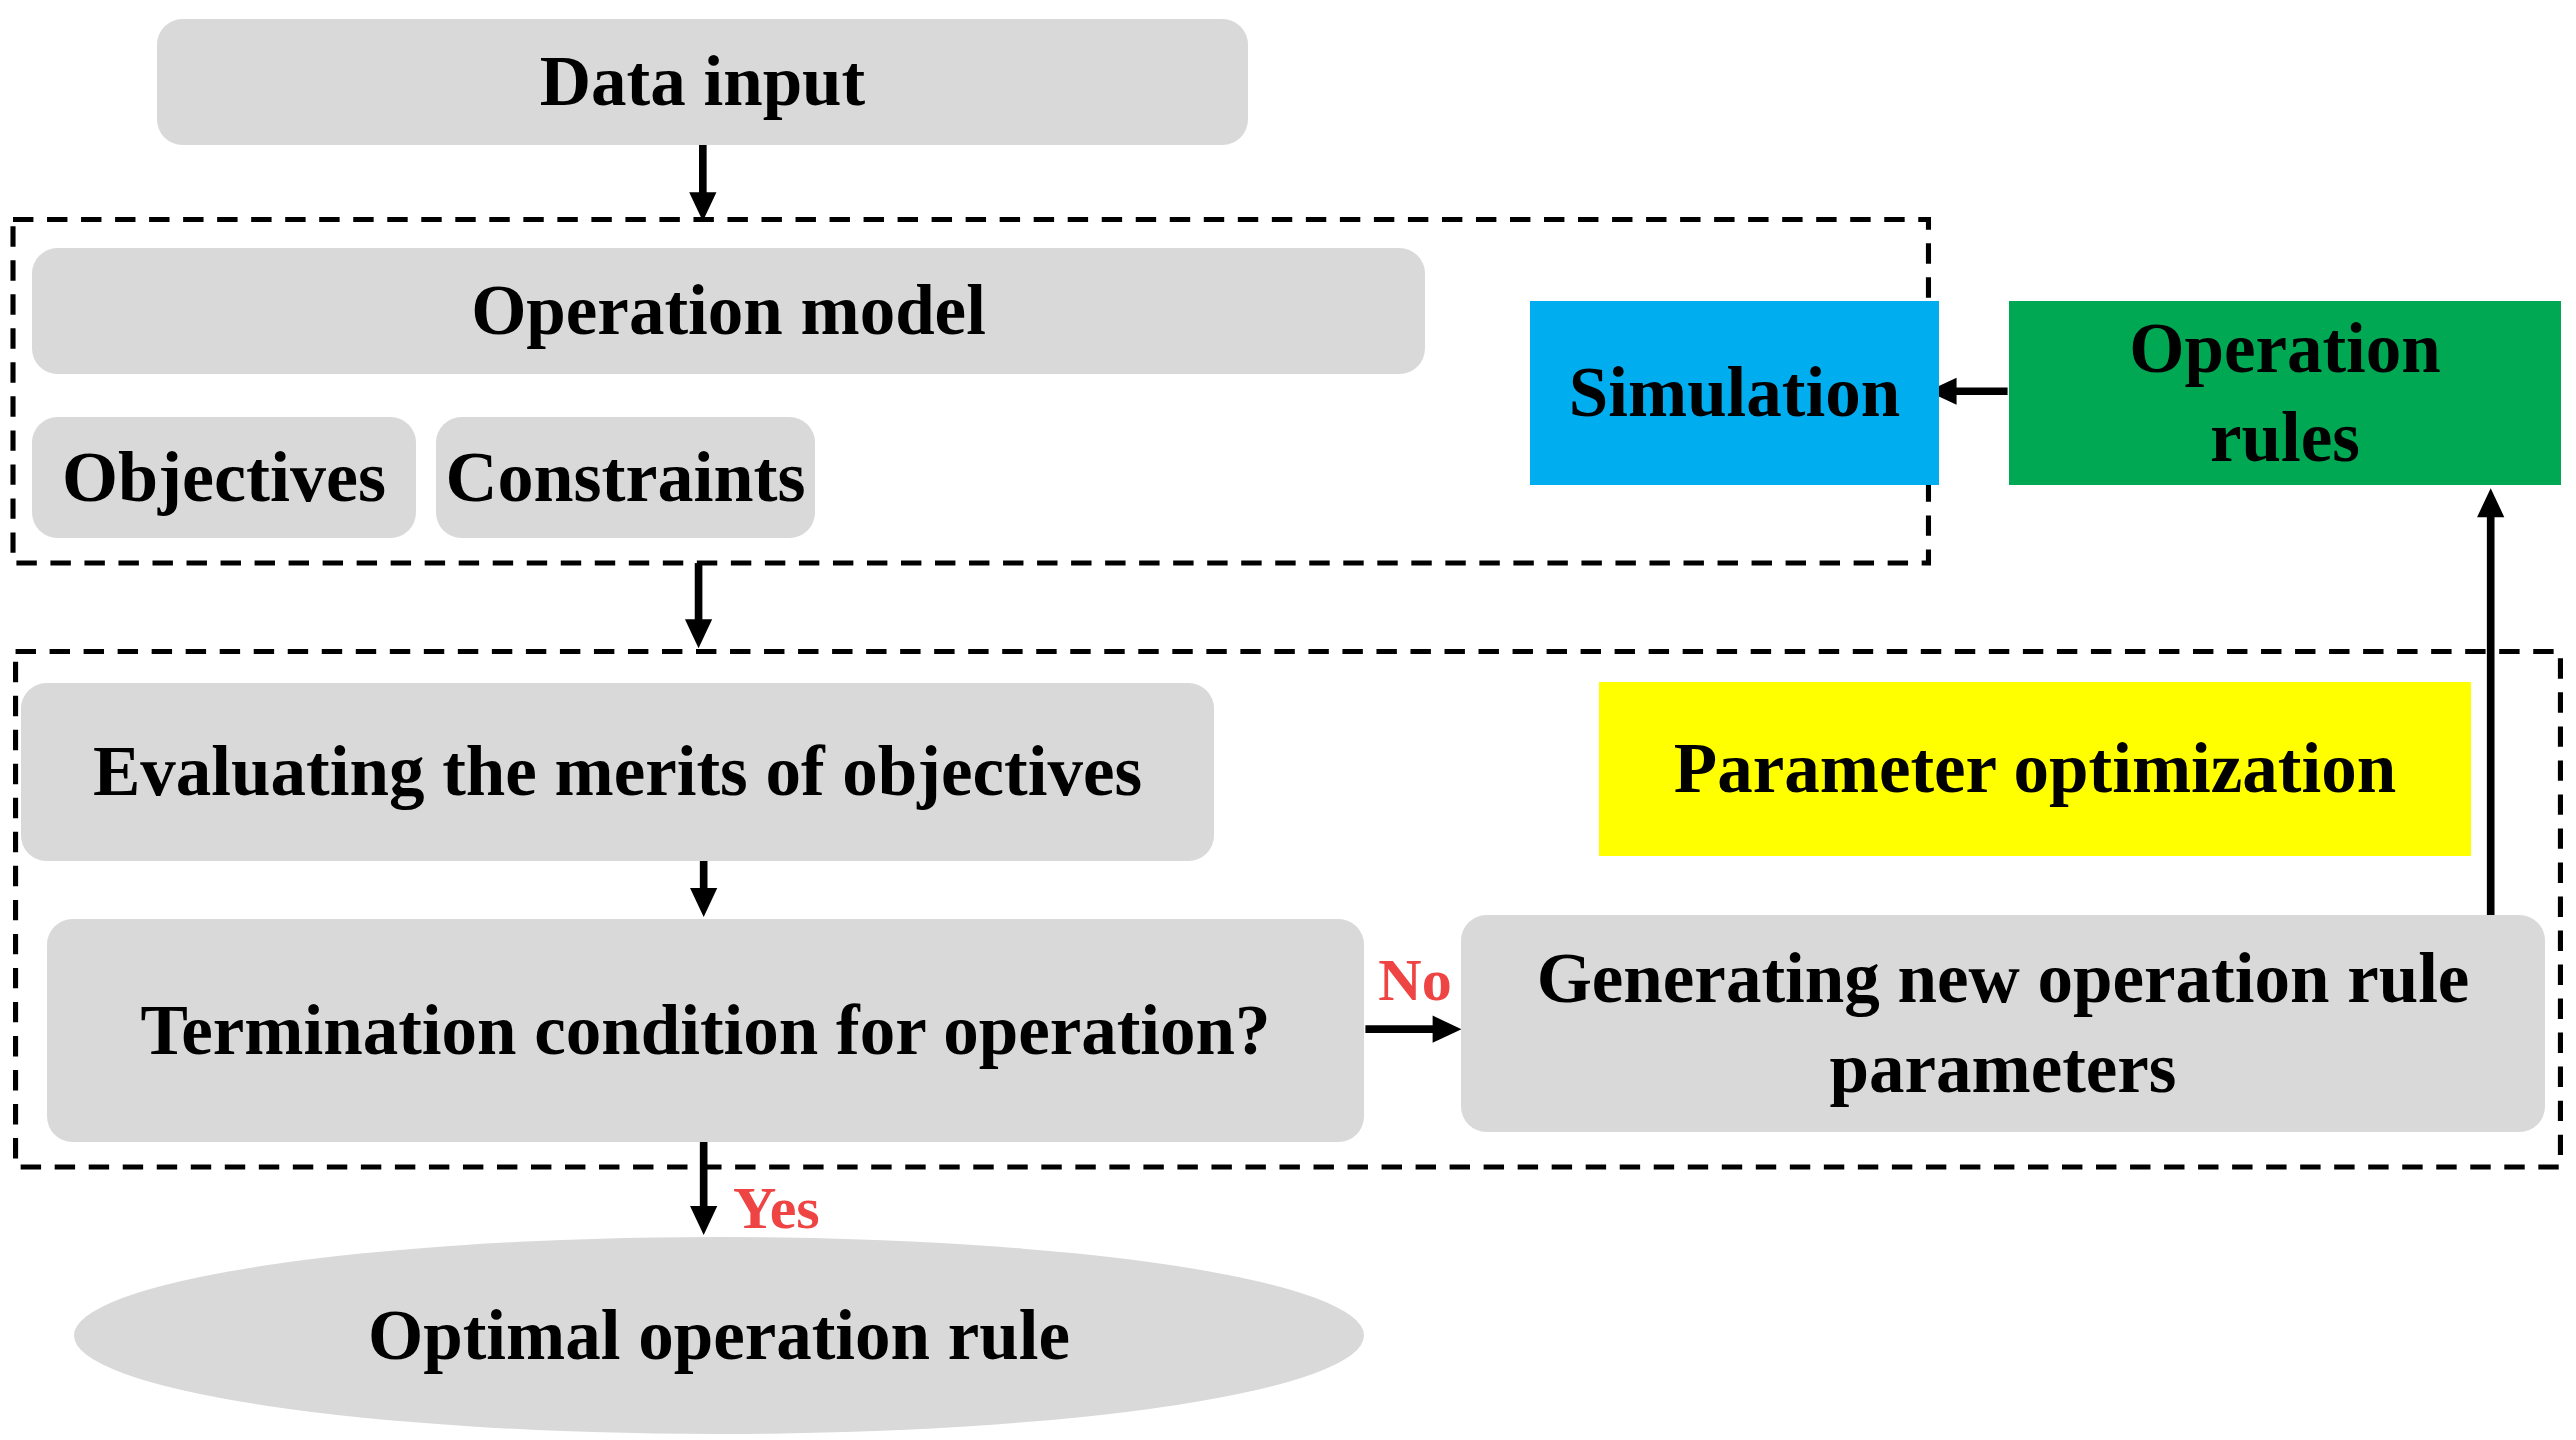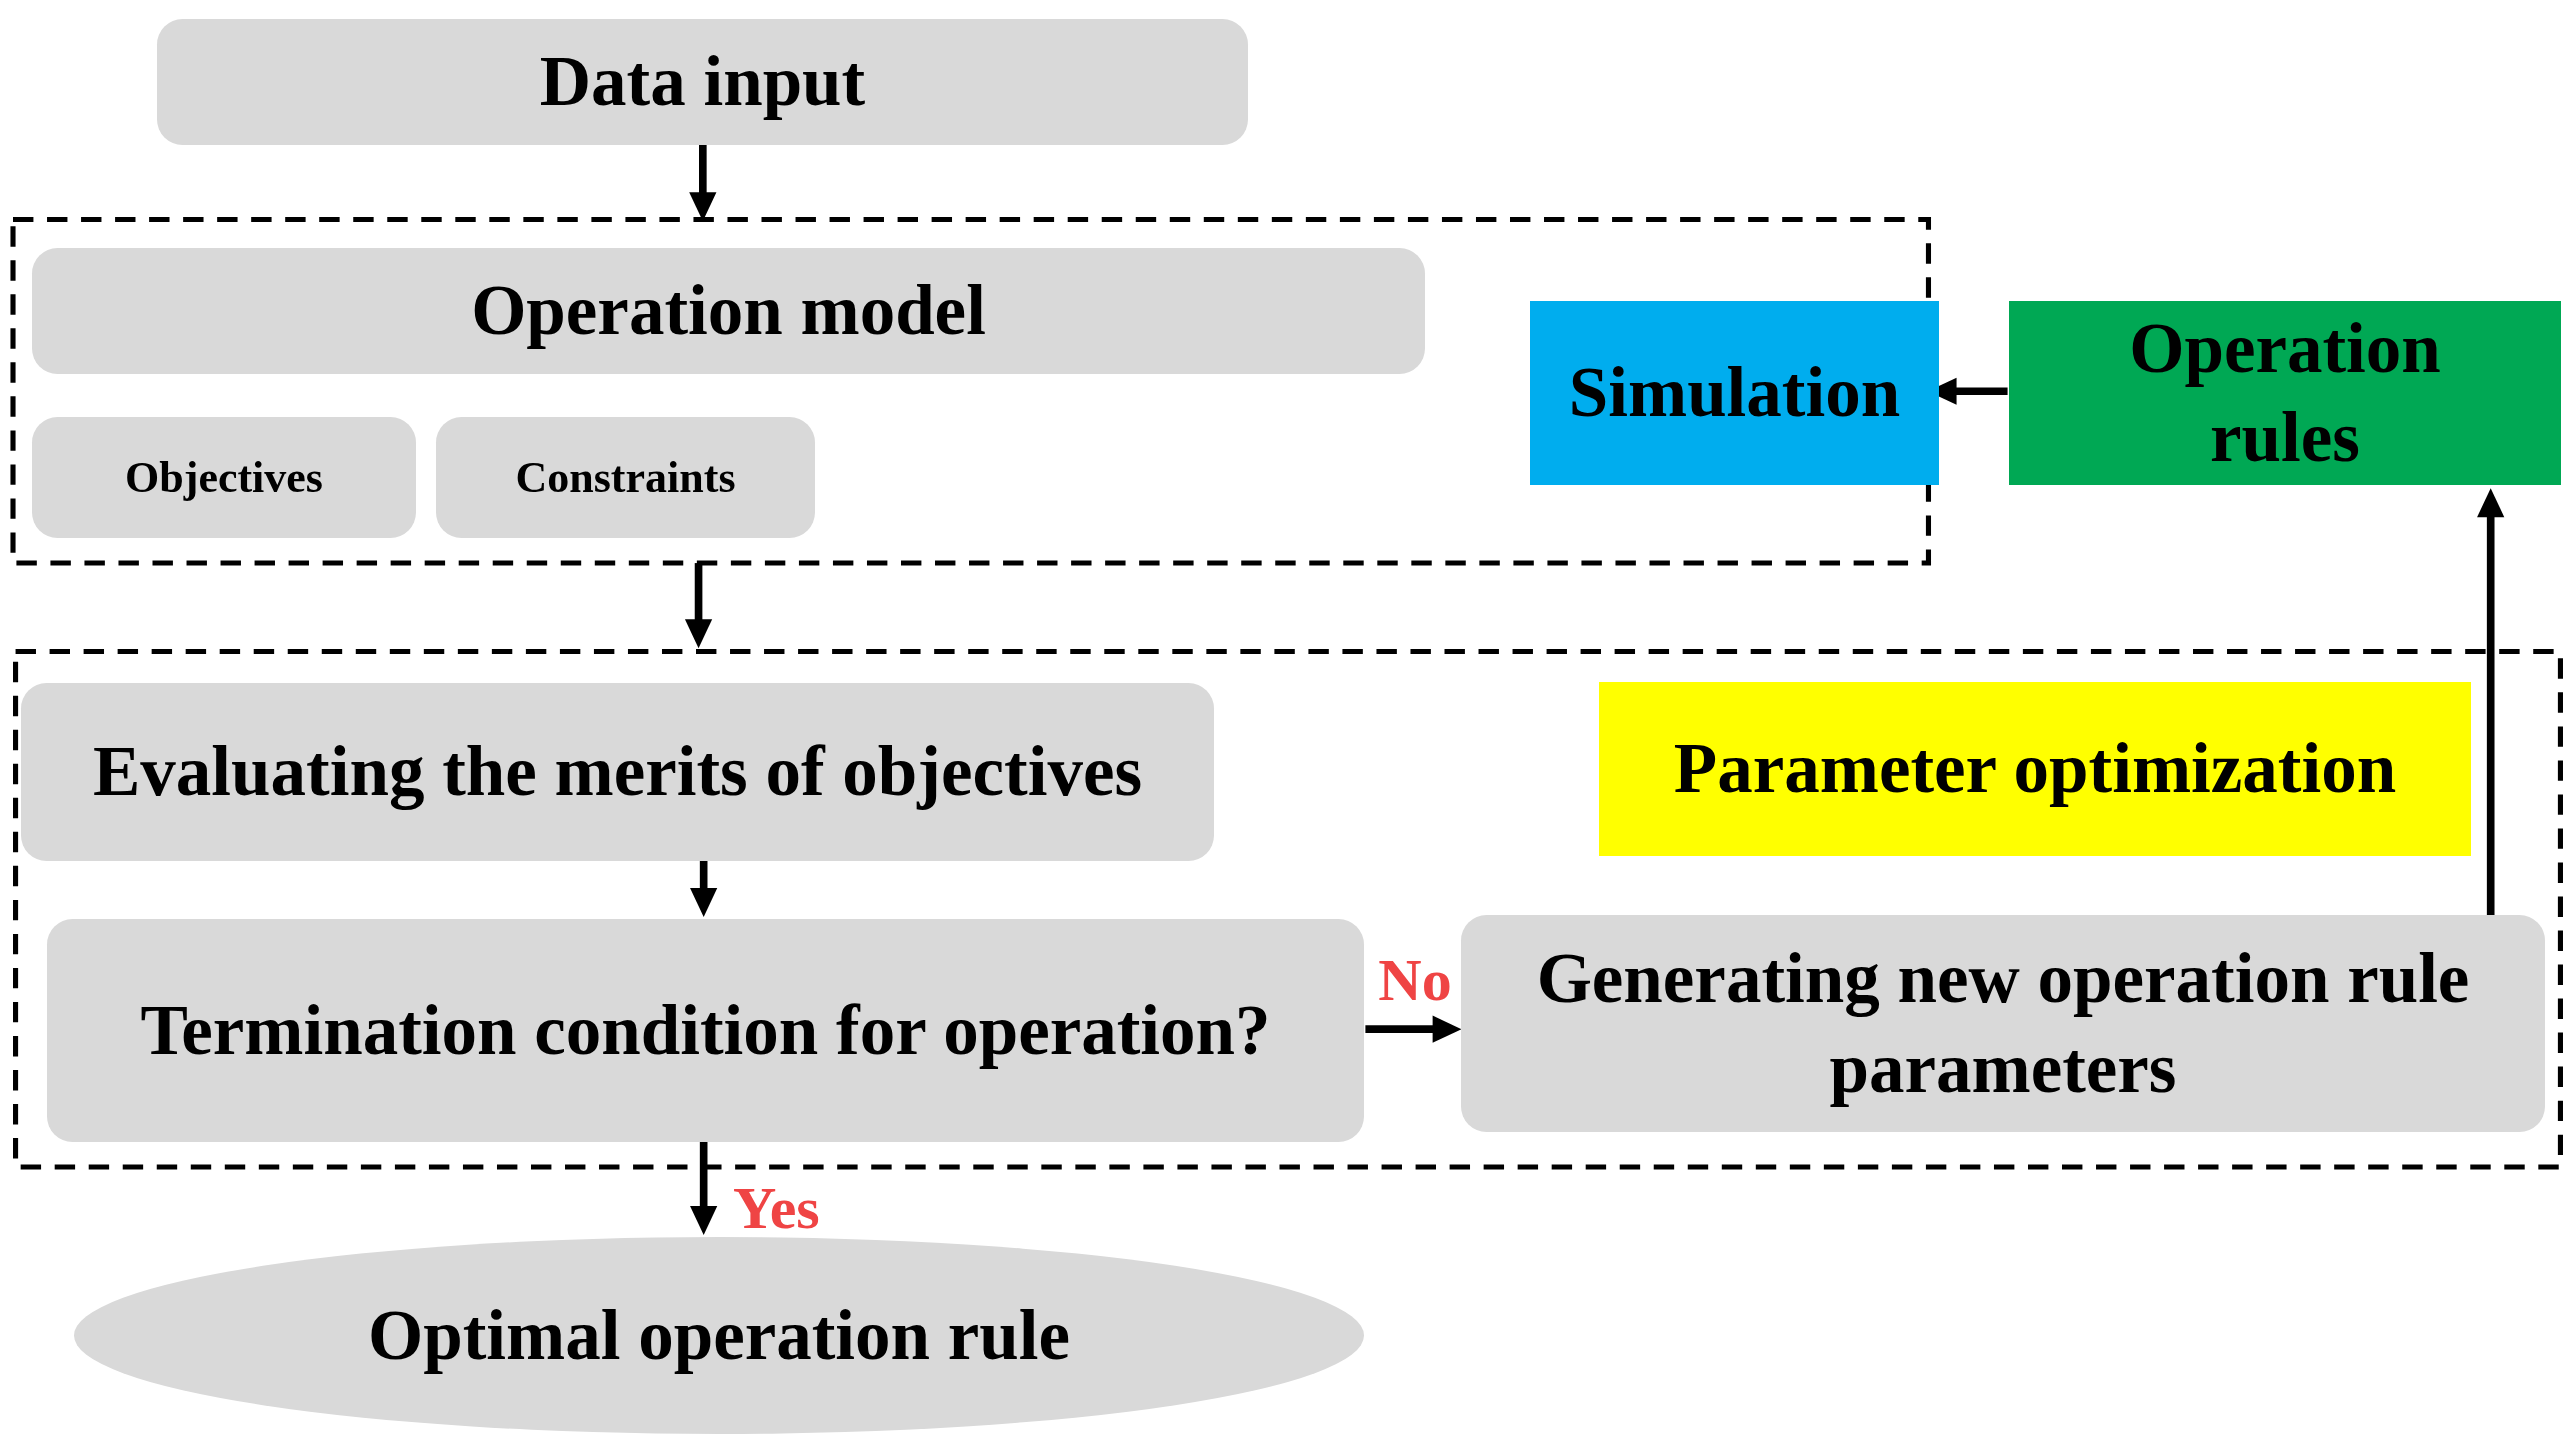--- a/index.html
+++ b/index.html
@@ -16,21 +16,21 @@
     position:absolute;
     display:flex;align-items:center;justify-content:center;
     text-align:center;
     font-weight:700;
     color:#000;
     font-size:71px;
     line-height:1.26;
     box-sizing:border-box;
   }
   .rounded{background:#D9D9D9;border-radius:25.5px;}
-  .sub{font-size:44px;}
+  .sub{font-size:72px;}
   .blue{background:#00ADEE;}
   .green{background:#00A854;}
   .yellow{background:#FFFF00;}
   .ellipse{background:#D9D9D9;border-radius:50%;}
   .edge-label{
     position:absolute;
     font-weight:700;
     font-size:60px;
     color:#ef4444;
     text-align:center;

